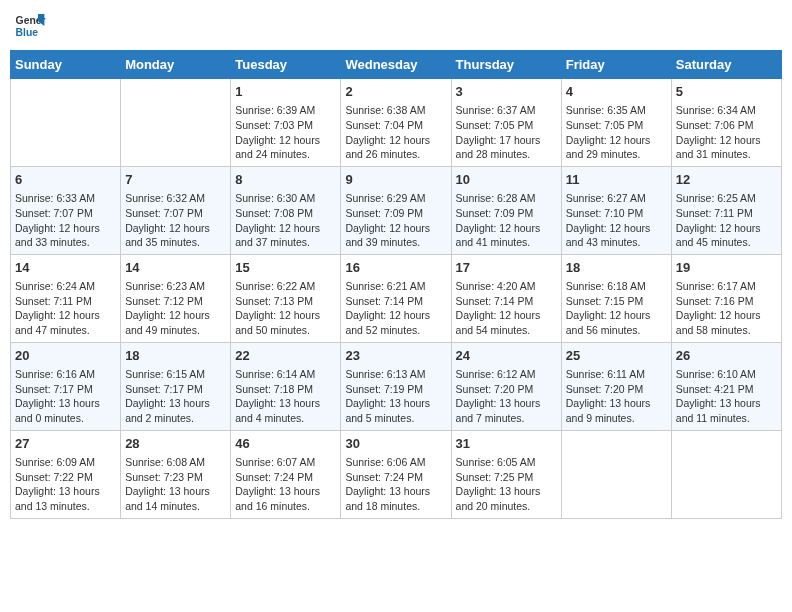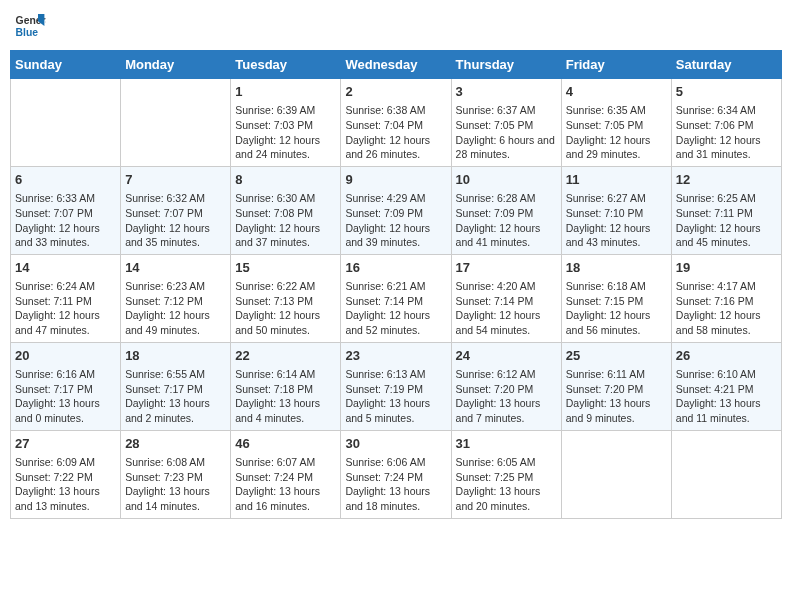--- a/index.html
+++ b/index.html
@@ -121,21 +121,21 @@
         <td>
           <span class="day-number">2</span>
           <div>Sunrise: 6:38 AM</div>
           <div>Sunset: 7:04 PM</div>
           <div>Daylight: 12 hours and 26 minutes.</div>
         </td>
         <td>
           <span class="day-number">3</span>
           <div>Sunrise: 6:37 AM</div>
           <div>Sunset: 7:05 PM</div>
-          <div>Daylight: 6 hours and 28 minutes.</div>
+          <div>Daylight: 17 hours and 28 minutes.</div>
         </td>
         <td>
           <span class="day-number">4</span>
           <div>Sunrise: 6:35 AM</div>
           <div>Sunset: 7:05 PM</div>
           <div>Daylight: 12 hours and 29 minutes.</div>
         </td>
         <td>
           <span class="day-number">5</span>
           <div>Sunrise: 6:34 AM</div>
@@ -157,21 +157,21 @@
           <div>Daylight: 12 hours and 35 minutes.</div>
         </td>
         <td>
           <span class="day-number">8</span>
           <div>Sunrise: 6:30 AM</div>
           <div>Sunset: 7:08 PM</div>
           <div>Daylight: 12 hours and 37 minutes.</div>
         </td>
         <td>
           <span class="day-number">9</span>
-          <div>Sunrise: 4:29 AM</div>
+          <div>Sunrise: 6:29 AM</div>
           <div>Sunset: 7:09 PM</div>
           <div>Daylight: 12 hours and 39 minutes.</div>
         </td>
         <td>
           <span class="day-number">10</span>
           <div>Sunrise: 6:28 AM</div>
           <div>Sunset: 7:09 PM</div>
           <div>Daylight: 12 hours and 41 minutes.</div>
         </td>
         <td>
@@ -219,35 +219,35 @@
           <div>Daylight: 12 hours and 54 minutes.</div>
         </td>
         <td>
           <span class="day-number">18</span>
           <div>Sunrise: 6:18 AM</div>
           <div>Sunset: 7:15 PM</div>
           <div>Daylight: 12 hours and 56 minutes.</div>
         </td>
         <td>
           <span class="day-number">19</span>
-          <div>Sunrise: 4:17 AM</div>
+          <div>Sunrise: 6:17 AM</div>
           <div>Sunset: 7:16 PM</div>
           <div>Daylight: 12 hours and 58 minutes.</div>
         </td>
       </tr>
       <tr>
         <td>
           <span class="day-number">20</span>
           <div>Sunrise: 6:16 AM</div>
           <div>Sunset: 7:17 PM</div>
           <div>Daylight: 13 hours and 0 minutes.</div>
         </td>
         <td>
           <span class="day-number">18</span>
-          <div>Sunrise: 6:55 AM</div>
+          <div>Sunrise: 6:15 AM</div>
           <div>Sunset: 7:17 PM</div>
           <div>Daylight: 13 hours and 2 minutes.</div>
         </td>
         <td>
           <span class="day-number">22</span>
           <div>Sunrise: 6:14 AM</div>
           <div>Sunset: 7:18 PM</div>
           <div>Daylight: 13 hours and 4 minutes.</div>
         </td>
         <td>

